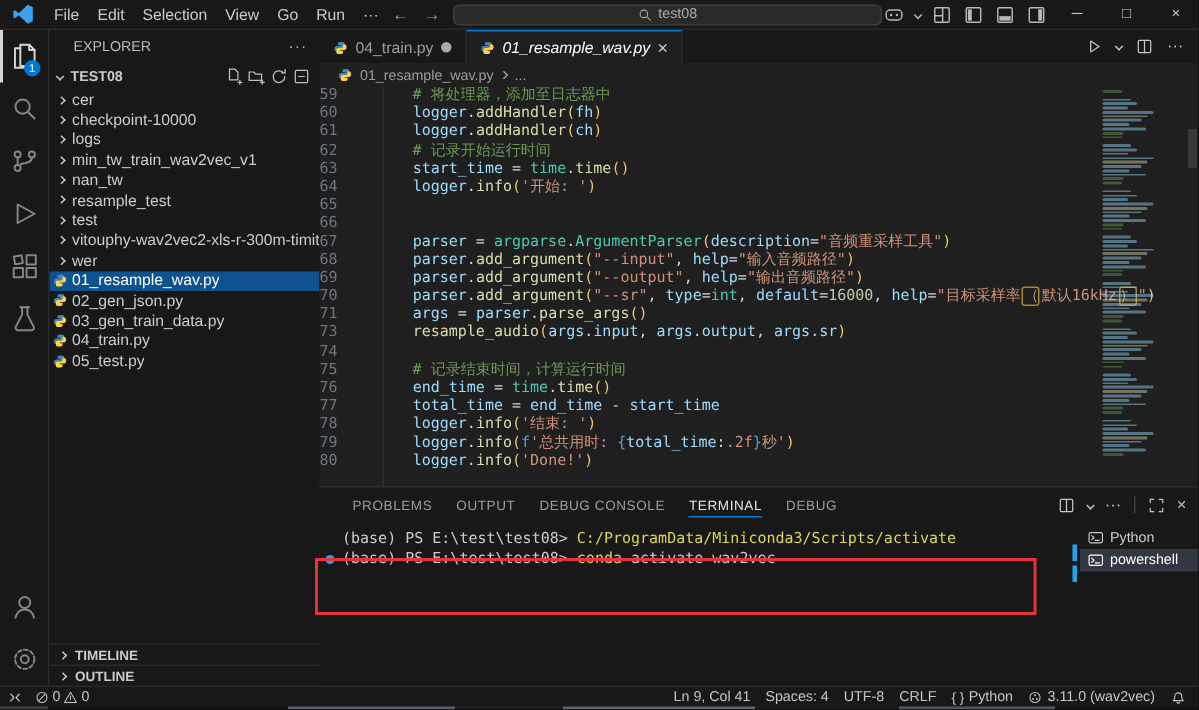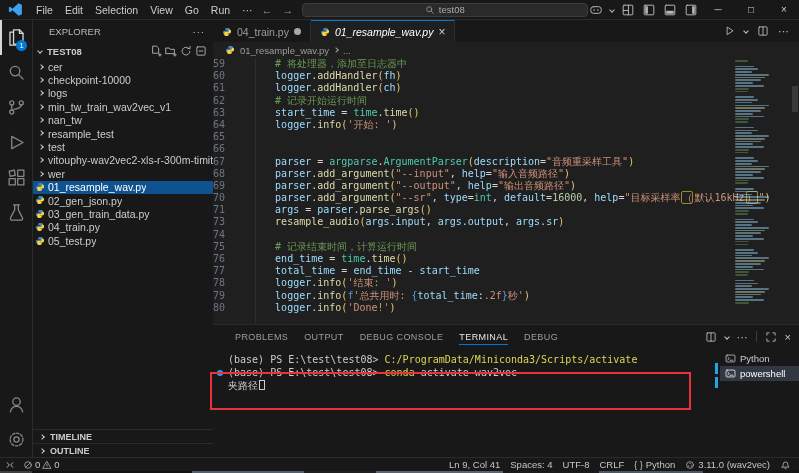--- a/index.html
+++ b/index.html
@@ -583,21 +583,20 @@
                   <path d="M2.5 5.5v-3h3M13.5 5.5v-3h-3M2.5 10.5v3h3M13.5 10.5v3h-3"></path>
                 </svg>
               </span>
               <span>×</span>
             </div>
         </div>
         <div class="panel-body">
           <div class="term-main" id="termMain">
               <div class="term-line"><span class="tt-p">(base) PS E:\test\test08&gt; </span><span class="tt-y">C:/ProgramData/Miniconda3/Scripts/activate</span></div>
               <div class="term-line"><span class="term-dot"></span><span class="tt-p">(base) PS E:\test\test08&gt; </span><span class="tt-y">conda</span><span class="tt-p"> activate wav2vec</span></div>
-              <div class="term-line"><span class="tt-p">夹路径</span><span class="term-cursor"></span></div>
             </div>
           <div class="term-marks">
               <i></i>
               <i></i>
             </div>
           <div class="term-list" id="termList">
               <div class="term-list-row">
                 <span class="ico i11">
                   <svg viewBox="0 0 16 16" fill="none" stroke="currentColor" stroke-width="1.1" stroke-linecap="round" stroke-linejoin="round">
                     <rect x="1.5" y="3" width="13" height="10" rx="1.5"></rect>

